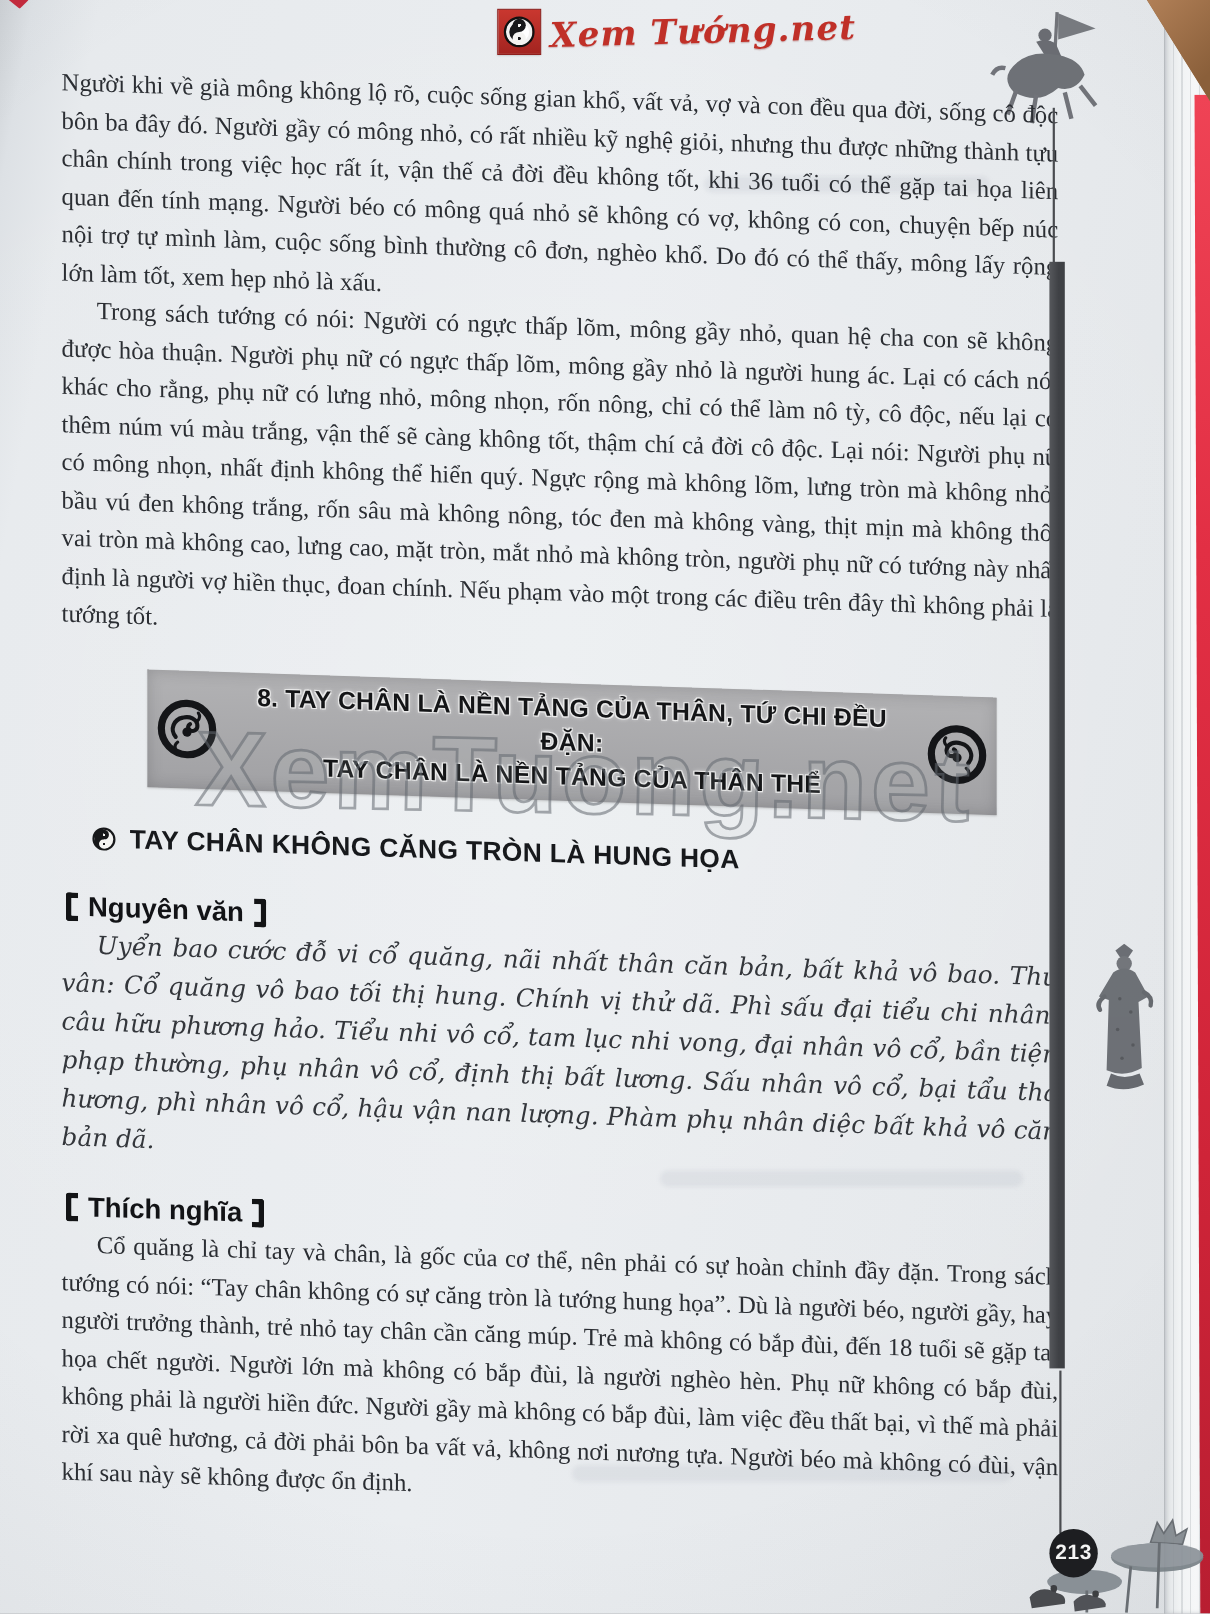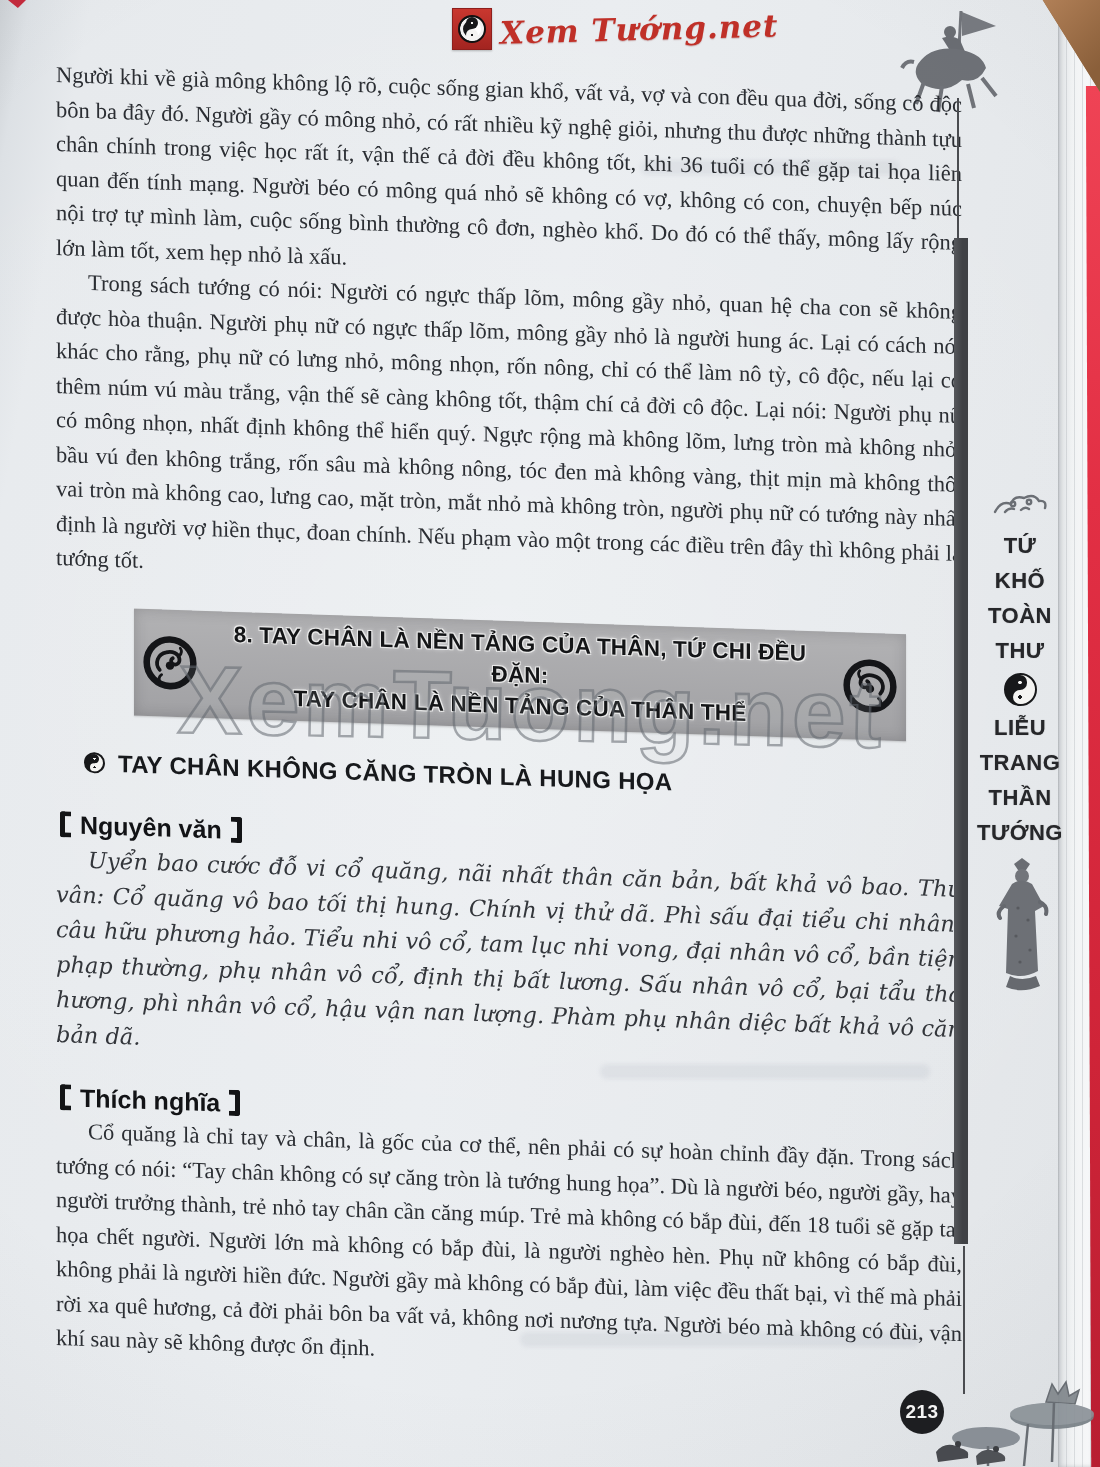--- a/index.html
+++ b/index.html
@@ -75,21 +75,21 @@
 
   .nguyen-van { margin-top:14px; font-family:"DejaVu Serif", serif; font-style:italic;
     font-size:22.5px; line-height:35px; color:#33363b; }
   .thich-nghia { margin-top:14px; }
 
   
   .hang-line-top { position:absolute; left:957px; top:98px; width:2px; height:141px; background:#4a4c50; z-index:3; }
   .side-bar { position:absolute; left:954px; top:238px; width:14px; height:1006px;
     background:linear-gradient(90deg,#56585c,#3f4145 60%); z-index:3; }
   .hang-line-bottom { position:absolute; left:963px; top:1246px; width:2px; height:148px; background:#4a4c50; z-index:3; }
-  .page-badge { position:absolute; left:900px; top:1390px; width:44px; height:44px; border-radius:50%;
+  .page-badge { position:absolute; left:954px; top:1390px; width:44px; height:44px; border-radius:50%;
     background:#1d1e21; color:#f4f4f4; display:flex; align-items:center; justify-content:center;
     font-family:"Liberation Sans", sans-serif; font-weight:bold; font-size:19px; z-index:4; letter-spacing:.5px; }
 
   .side-col { position:absolute; left:974px; top:490px; width:92px; z-index:3;
     display:flex; flex-direction:column; align-items:center; gap:9px; }
   .side-word { font-family:"Liberation Sans", sans-serif; font-weight:bold; font-size:22px;
     color:#26272a; letter-spacing:.5px; line-height:26px; text-shadow:0 0 1px rgba(40,40,40,.4); }
   .cloud-icon { margin-bottom:4px; }
   .sage { position:absolute; left:986px; top:858px; z-index:3; }
 
@@ -188,39 +188,20 @@
       <span class="cjk-bracket r"></span>
     </div>
     <p class="thich-nghia indent">Cổ quăng là chỉ tay và chân, là gốc của cơ thể, nên phải có sự hoàn chỉnh đầy đặn. Trong sách tướng có nói: “Tay chân không có sự căng tròn là tướng hung họa”. Dù là người béo, người gầy, hay người trưởng thành, trẻ nhỏ tay chân cần căng múp. Trẻ mà không có bắp đùi, đến 18 tuổi sẽ gặp tai họa chết người. Người lớn mà không có bắp đùi, là người nghèo hèn. Phụ nữ không có bắp đùi, không phải là người hiền đức. Người gầy mà không có bắp đùi, làm việc đều thất bại, vì thế mà phải rời xa quê hương, cả đời phải bôn ba vất vả, không nơi nương tựa. Người béo mà không có đùi, vận khí sau này sẽ không được ổn định.</p>
 
   </div>
 
   <div class="hang-line-top"></div>
   <div class="side-bar"></div>
   <div class="hang-line-bottom"></div>
 
-  <div class="side-col">
-    <svg class="cloud-icon" width="58" height="30" viewBox="0 0 58 30">
-      <g fill="none" stroke="#6b6f75" stroke-width="2.4" stroke-linecap="round">
-        <path d="M4 22 q6 -12 16 -8 q3 -9 13 -6 q10 -5 15 3 q8 -1 6 7"></path>
-        <path d="M14 22 q4 -5 9 -3 M30 20 q4 -4 8 -1"></path>
-        <circle cx="22" cy="14" r="2.2"></circle>
-          <circle cx="38" cy="12" r="2.2"></circle>
-      </g>
-    </svg>
-    <span class="side-word">TỨ</span>
-    <span class="side-word">KHỐ</span>
-    <span class="side-word">TOÀN</span>
-    <span class="side-word">THƯ</span>
-    <span class="yy yy-side"></span>
-    <span class="side-word">LIỄU</span>
-    <span class="side-word">TRANG</span>
-    <span class="side-word">THẦN</span>
-    <span class="side-word">TƯỚNG</span>
-  </div>
 
   <svg class="sage" width="72" height="150" viewBox="0 0 72 150">
     <g opacity="0.88">
       <path d="M28 6 l8 -6 8 6 -4 6 -8 0 z" fill="#5a5d63"></path>
       <circle cx="36" cy="18" r="7" fill="#63666c"></circle>
       <path d="M26 26 q10 -7 20 0 l12 22 -9 5 3 60 q-16 9 -32 2 l2 -64 -9 -3 z" fill="#5d6066"></path>
       <path d="M18 48 q-8 6 -4 12 M54 44 q8 4 6 12" stroke="#55585e" stroke-width="4" fill="none" stroke-linecap="round"></path>
       <path d="M24 118 q12 6 26 0 l4 10 q-18 8 -34 1 z" fill="#55585e"></path>
       <g fill="#44464b">
         <circle cx="32" cy="50" r="1.6"></circle>

